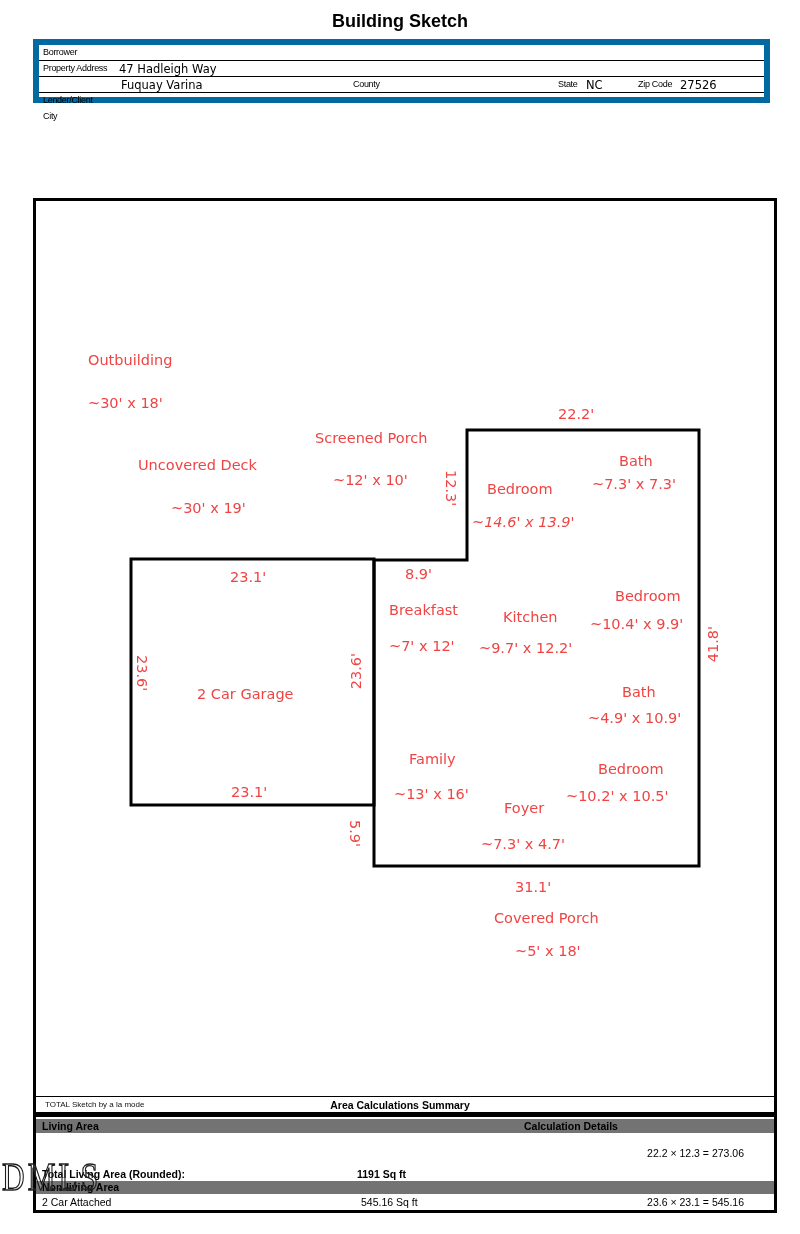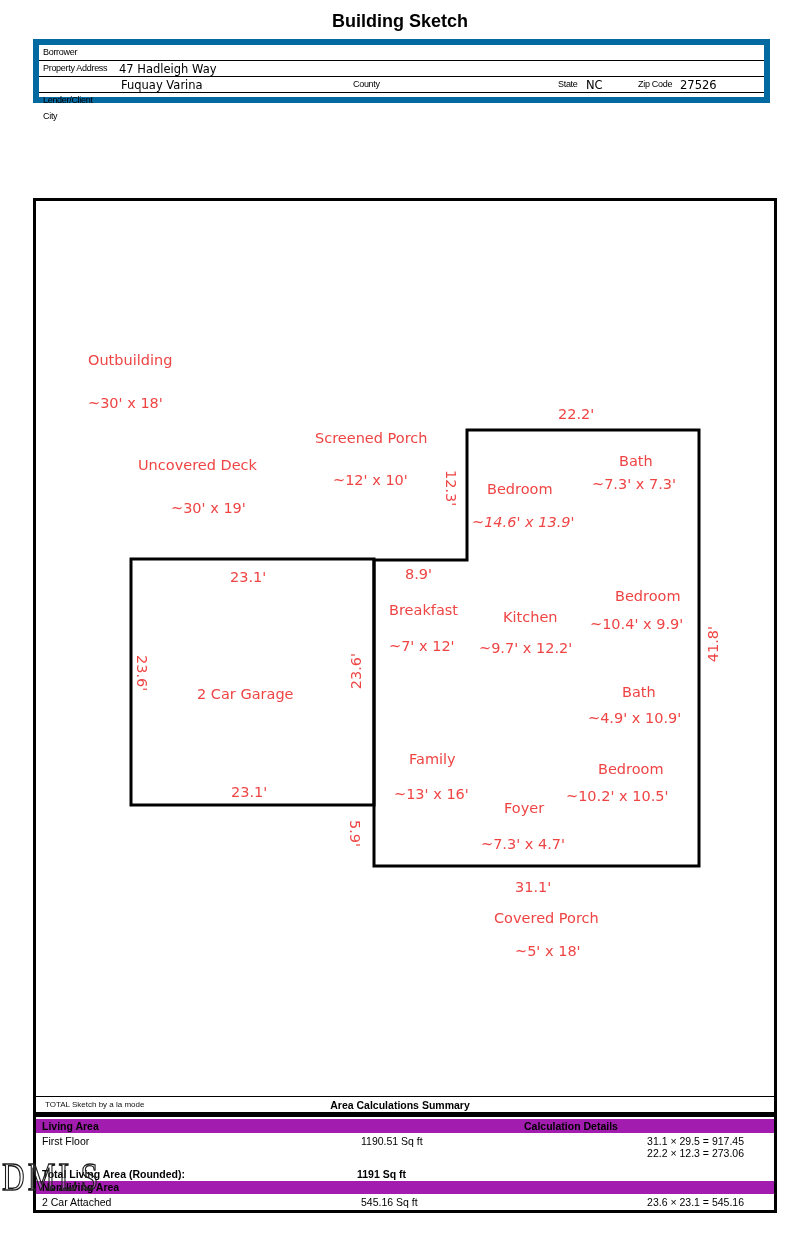--- a/index.html
+++ b/index.html
@@ -27,21 +27,21 @@
   .vdim-ccw{writing-mode:vertical-rl;transform:rotate(180deg);}
 
   
   .thin-line{left:36px;top:1096px;width:738px;height:1px;background:#000;}
   .brand{left:45px;top:1100px;font-family:"Liberation Sans",sans-serif;font-size:8px;color:#111;}
   .sum-title{left:0;top:1099px;width:100%;text-align:center;
              font-family:"Liberation Sans",sans-serif;font-weight:700;font-size:10.5px;}
   .thick-line{left:36px;top:1112px;width:738px;height:5px;background:#000;}
 
   
-  .grayrow{background:#a21caf;}
+  .grayrow{background:#737373;}
   .trow{position:absolute;left:36px;width:738px;height:13px;}
   .tcell{position:absolute;font-family:"Liberation Sans",sans-serif;font-size:10.5px;top:0;}
   .bold{font-weight:700;}
   .calc{right:30px;text-align:right;}
 
   
   .watermark{left:2px;top:1153px;font-family:"Liberation Serif",serif;font-size:40px;
              letter-spacing:4px;color:rgba(255,255,255,0.18);
              -webkit-text-stroke:1.4px #1c1c1c;transform:scaleX(0.78);transform-origin:left top;}
 </style>
@@ -130,25 +130,20 @@
 
   <div class="abs thin-line"></div>
   <div class="abs brand">TOTAL Sketch by a la mode</div>
   <div class="abs sum-title">Area Calculations Summary</div>
   <div class="abs thick-line"></div>
 
   <div class="trow grayrow" style="top:1119px;height:14px;">
     <span class="tcell bold" style="left:6px;top:1px;">Living Area</span>
     <span class="tcell bold" style="left:488px;top:1px;">Calculation Details</span>
   </div>
-  <div class="trow" style="top:1135px;">
-    <span class="tcell" style="left:6px;">First Floor</span>
-    <span class="tcell" style="left:325px;">1190.51 Sq ft</span>
-    <span class="tcell calc">31.1 × 29.5 = 917.45</span>
-  </div>
   <div class="trow" style="top:1147px;">
     <span class="tcell calc">22.2 × 12.3 = 273.06</span>
   </div>
   <div class="trow" style="top:1168px;">
     <span class="tcell bold" style="left:6px;">Total Living Area (Rounded):</span>
     <span class="tcell bold" style="left:321px;">1191 Sq ft</span>
   </div>
   <div class="trow grayrow" style="top:1181px;">
     <span class="tcell bold" style="left:6px;top:0px;">Non-living Area</span>
   </div>

